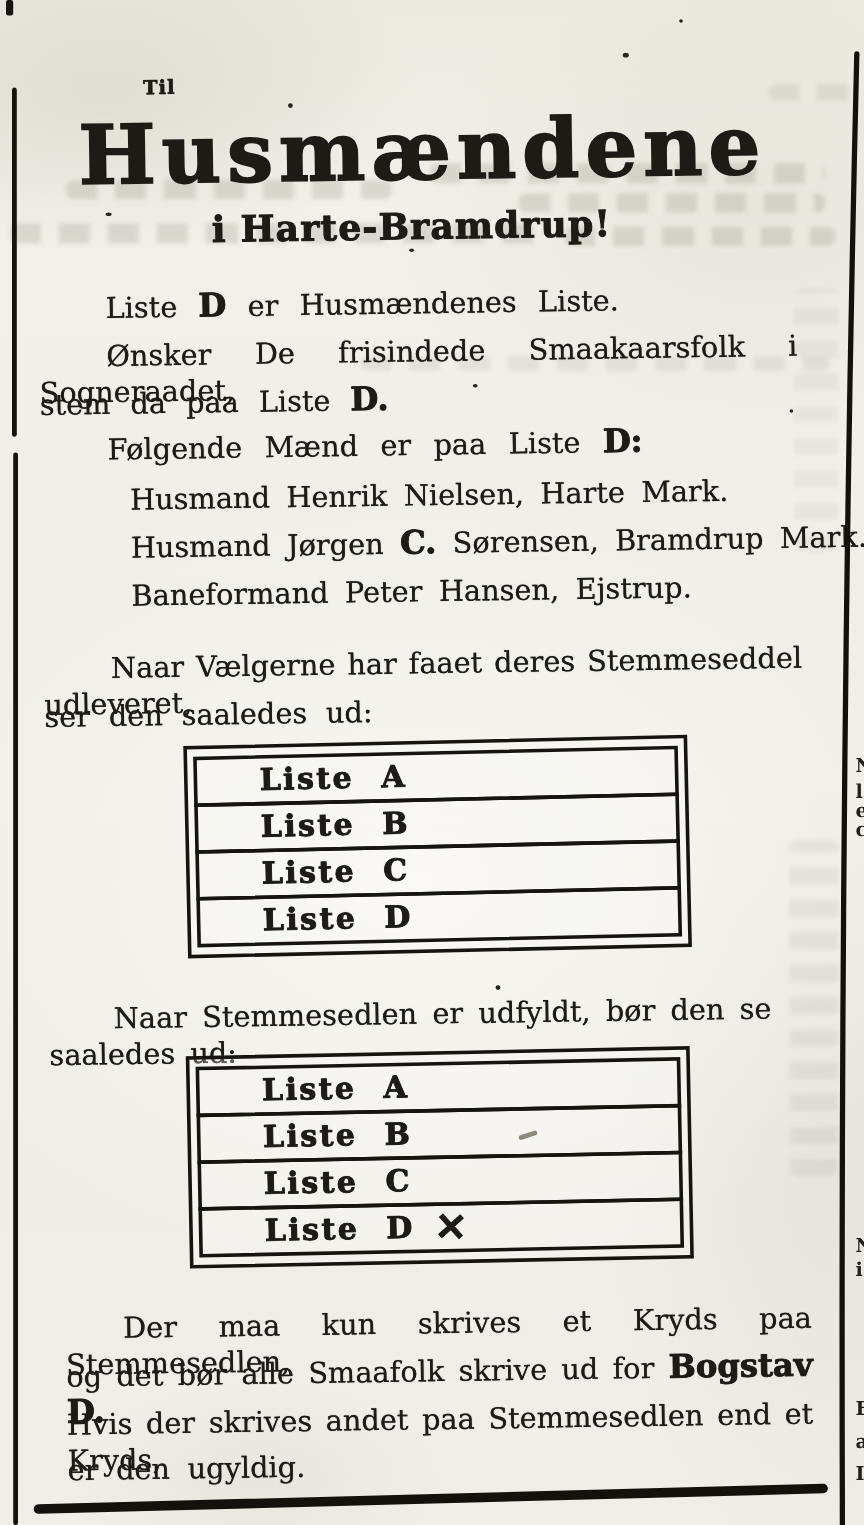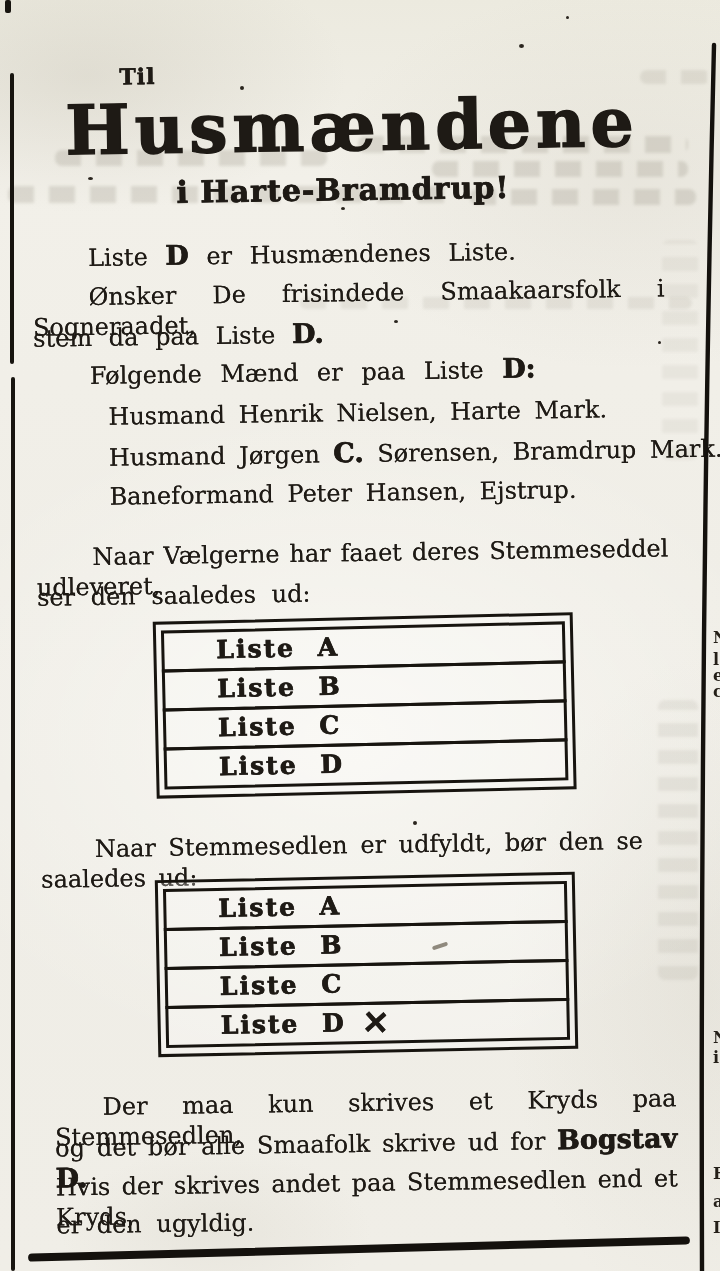--- a/index.html
+++ b/index.html
@@ -12,21 +12,21 @@
       radial-gradient(ellipse 420px 220px at 12% 6%, rgba(186,181,166,.28), transparent 62%),
       radial-gradient(ellipse 520px 320px at 88% 14%, rgba(198,193,178,.22), transparent 60%),
       radial-gradient(ellipse 640px 460px at 48% 58%, rgba(255,255,252,.55), transparent 72%),
       radial-gradient(ellipse 320px 560px at 97% 78%, rgba(192,187,172,.18), transparent 60%),
       radial-gradient(ellipse 260px 140px at 30% 97%, rgba(196,191,176,.18), transparent 60%),
       linear-gradient(180deg,#eceadf 0%,#f2f0e9 14%,#efede6 62%,#f0eee7 100%);
   }
   .soft{ text-shadow:0 0 .6px rgba(28,24,18,.85); }
   #content{ position:absolute; inset:0; transform:rotate(-0.85deg); transform-origin:360px 660px; }
 
-  .kicker{ position:absolute; left:128px; top:60px; font-size:22px; font-weight:bold; -webkit-text-stroke:.5px currentColor; letter-spacing:1px;}
+  .kicker{ position:absolute; left:128px; top:60px; font-size:16px; font-weight:bold; -webkit-text-stroke:.5px currentColor; letter-spacing:1px;}
   .title{ position:absolute; left:0; top:92px; width:720px; text-align:center;
           font-size:68px; font-weight:bold; letter-spacing:5px; -webkit-text-stroke:1.4px currentColor; line-height:1;}
   .subtitle{ position:absolute; left:0; top:172px; width:700px; text-align:center;
           font-size:30px; font-weight:bold; letter-spacing:1px; -webkit-text-stroke:.8px currentColor;}
 
   .bline{ position:absolute; font-size:24px; line-height:30px; white-space:nowrap;}
   .bw{ left:38px; width:632px; white-space:normal;}
   .jline{ text-align:justify; text-align-last:justify; white-space:normal;}
   .bd{ font-weight:bold; font-size:1.12em; -webkit-text-stroke:.7px currentColor; }
 

